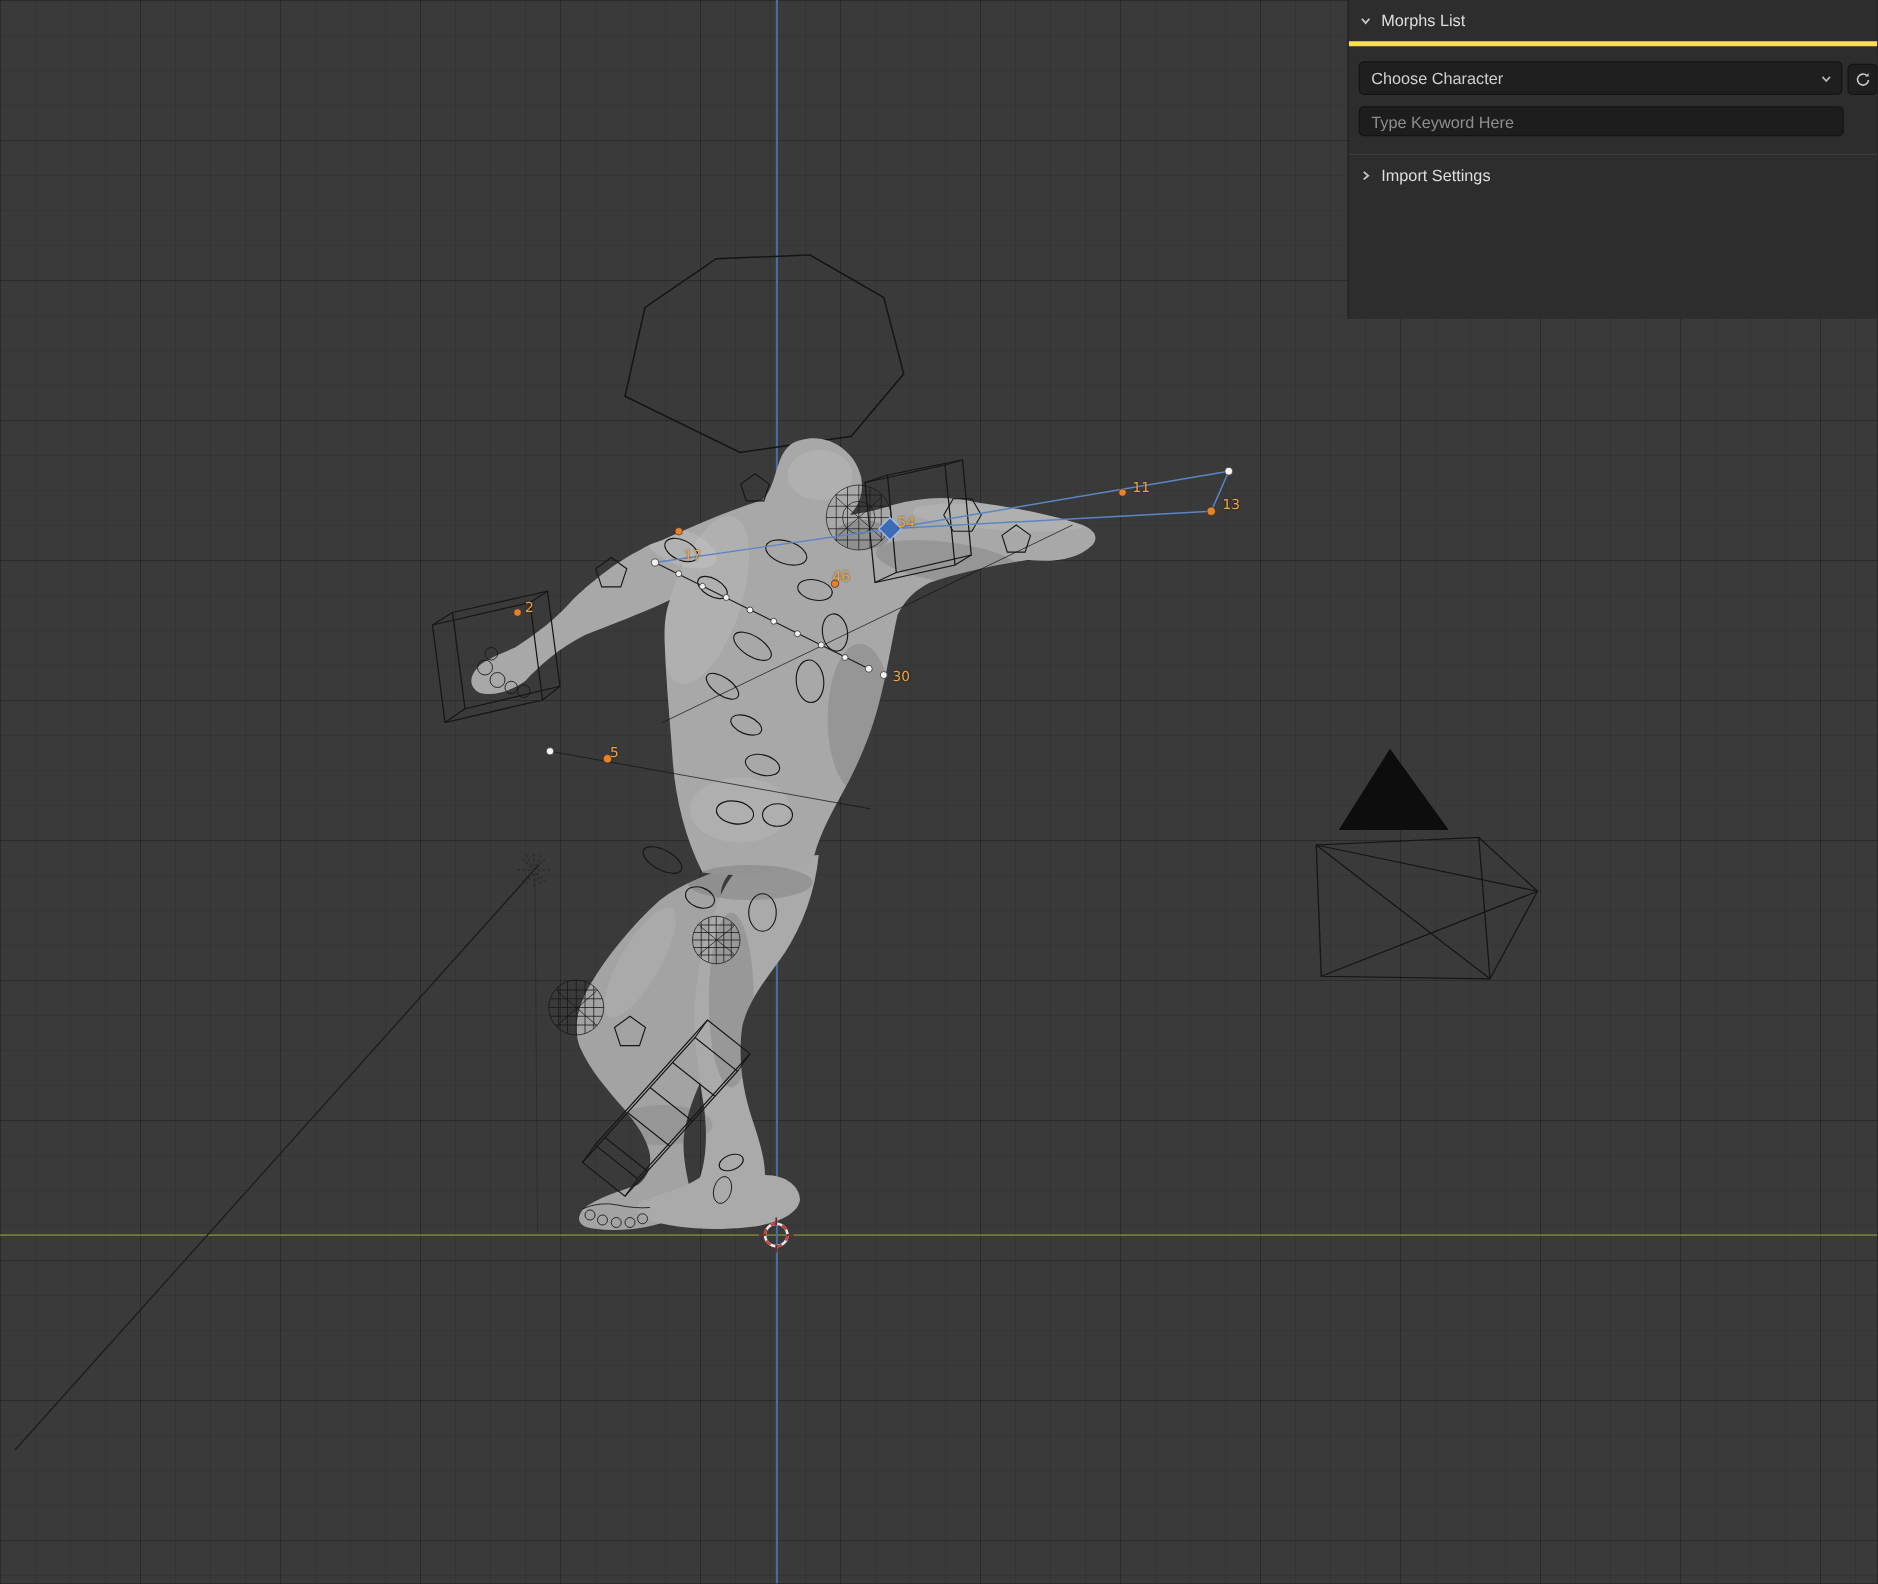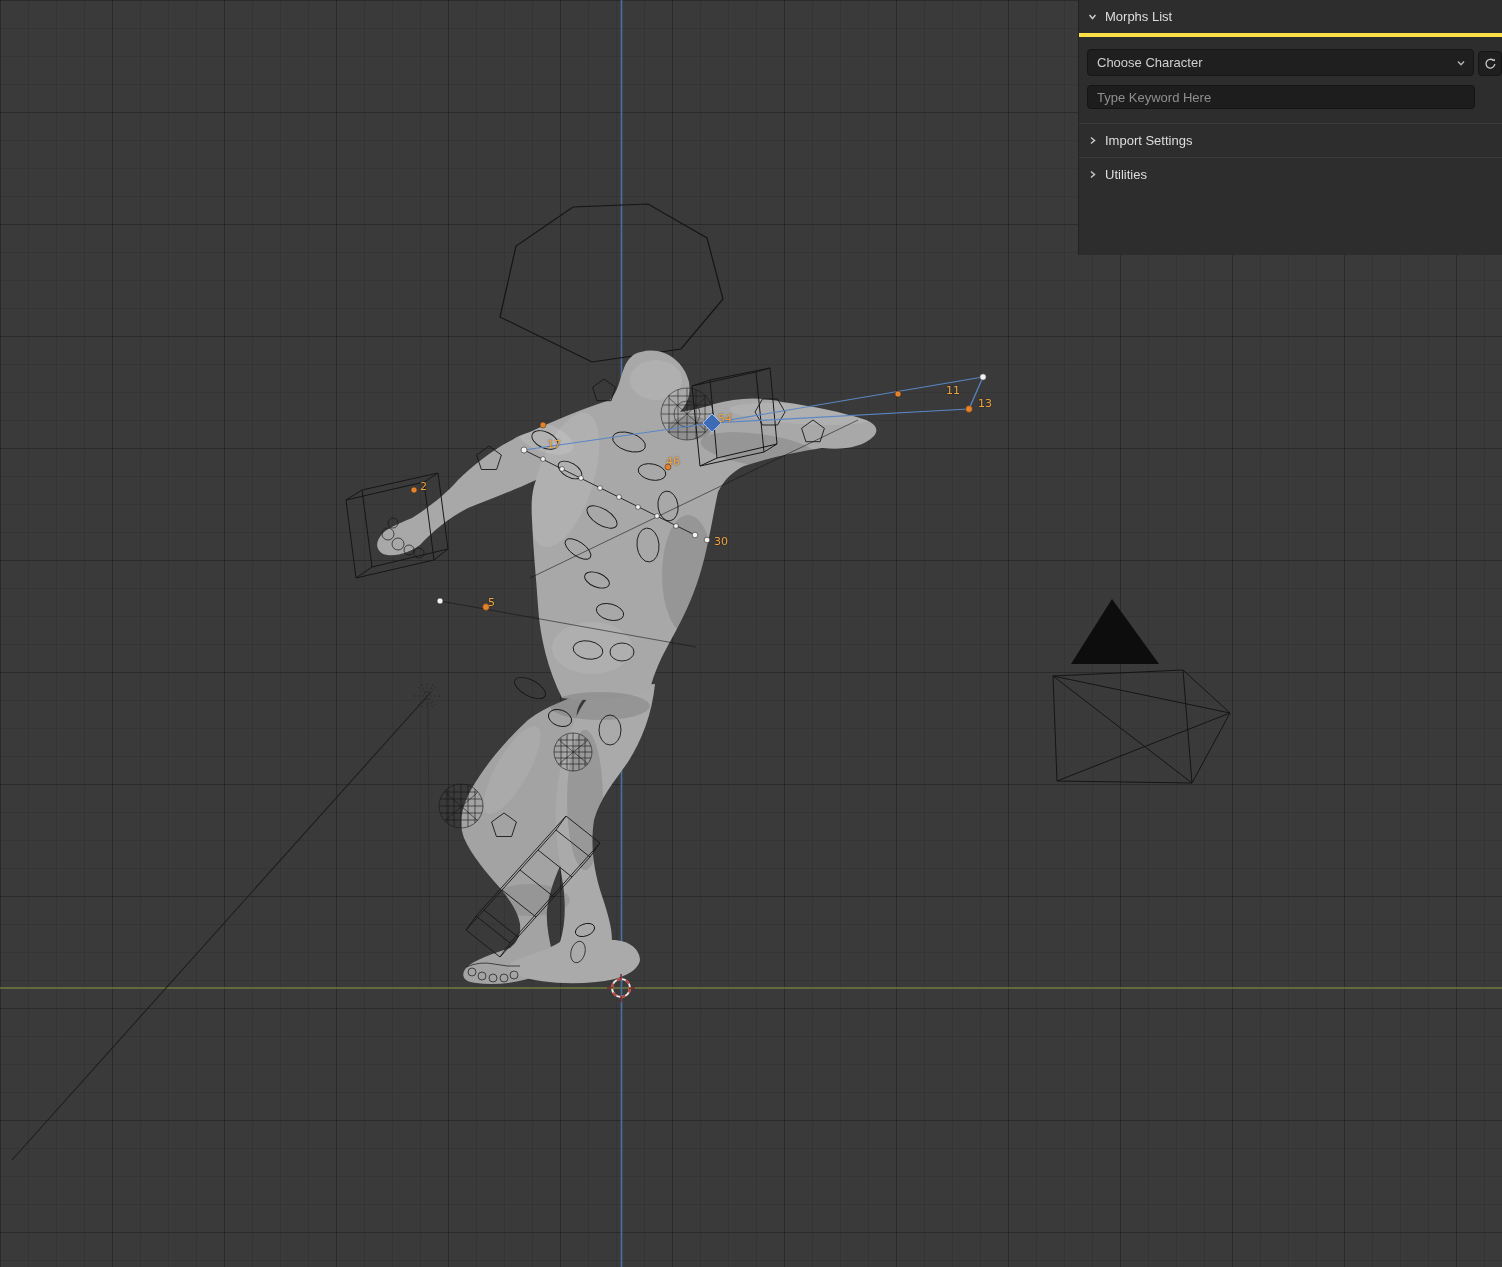--- a/index.html
+++ b/index.html
@@ -288,21 +288,21 @@
       <circle cx="621" cy="988" r="9" fill="none" stroke="#e8e8e8" stroke-width="2"></circle>
       <circle cx="621" cy="988" r="9" fill="none" stroke="#c2403a" stroke-width="2" stroke-dasharray="4.7 4.7"></circle>
       <line x1="621" y1="974" x2="621" y2="980" stroke="#802020" stroke-width="1.4"></line>
       <line x1="621" y1="996" x2="621" y2="1002" stroke="#802020" stroke-width="1.4"></line>
       <line x1="607" y1="988" x2="613" y2="988" stroke="#802020" stroke-width="1.4"></line>
       <line x1="629" y1="988" x2="635" y2="988" stroke="#802020" stroke-width="1.4"></line>
     </g>
   </svg>
 
   <div class="label-layer">
-      <span class="vp-label" style="left: 946px; top: 391px;">11</span>
+      <span class="vp-label" style="left: 906px; top: 391px;">11</span>
       <span class="vp-label" style="left: 978px; top: 404px;">13</span>
       <span class="vp-label" style="left: 547px; top: 445px;">17</span>
       <span class="vp-label" style="left: 666px; top: 462px;">46</span>
       <span class="vp-label" style="left: 420px; top: 487px;">2</span>
       <span class="vp-label" style="left: 718px; top: 419px;">54</span>
       <span class="vp-label" style="left: 714px; top: 542px;">30</span>
       <span class="vp-label" style="left: 488px; top: 603px;">5</span>
     </div>
 
   <div class="panel">
@@ -339,24 +339,16 @@
     <div class="p-row p-collapsed">
       <span class="chev">
         <svg width="11" height="11" viewBox="0 0 11 11">
             <path d="M4 2.5 L7.5 5.5 L4 8.5" fill="none" stroke="#c8c8c8" stroke-width="1.5"></path>
           </svg>
       </span>
       <span class="lbl">Import Settings</span>
     </div>
 
 
-    <div class="p-row p-collapsed">
-      <span class="chev">
-        <svg width="11" height="11" viewBox="0 0 11 11">
-            <path d="M4 2.5 L7.5 5.5 L4 8.5" fill="none" stroke="#c8c8c8" stroke-width="1.5"></path>
-          </svg>
-      </span>
-      <span class="lbl">Utilities</span>
-    </div>
 
 
   </div>
 </div>
 
 </body></html>

